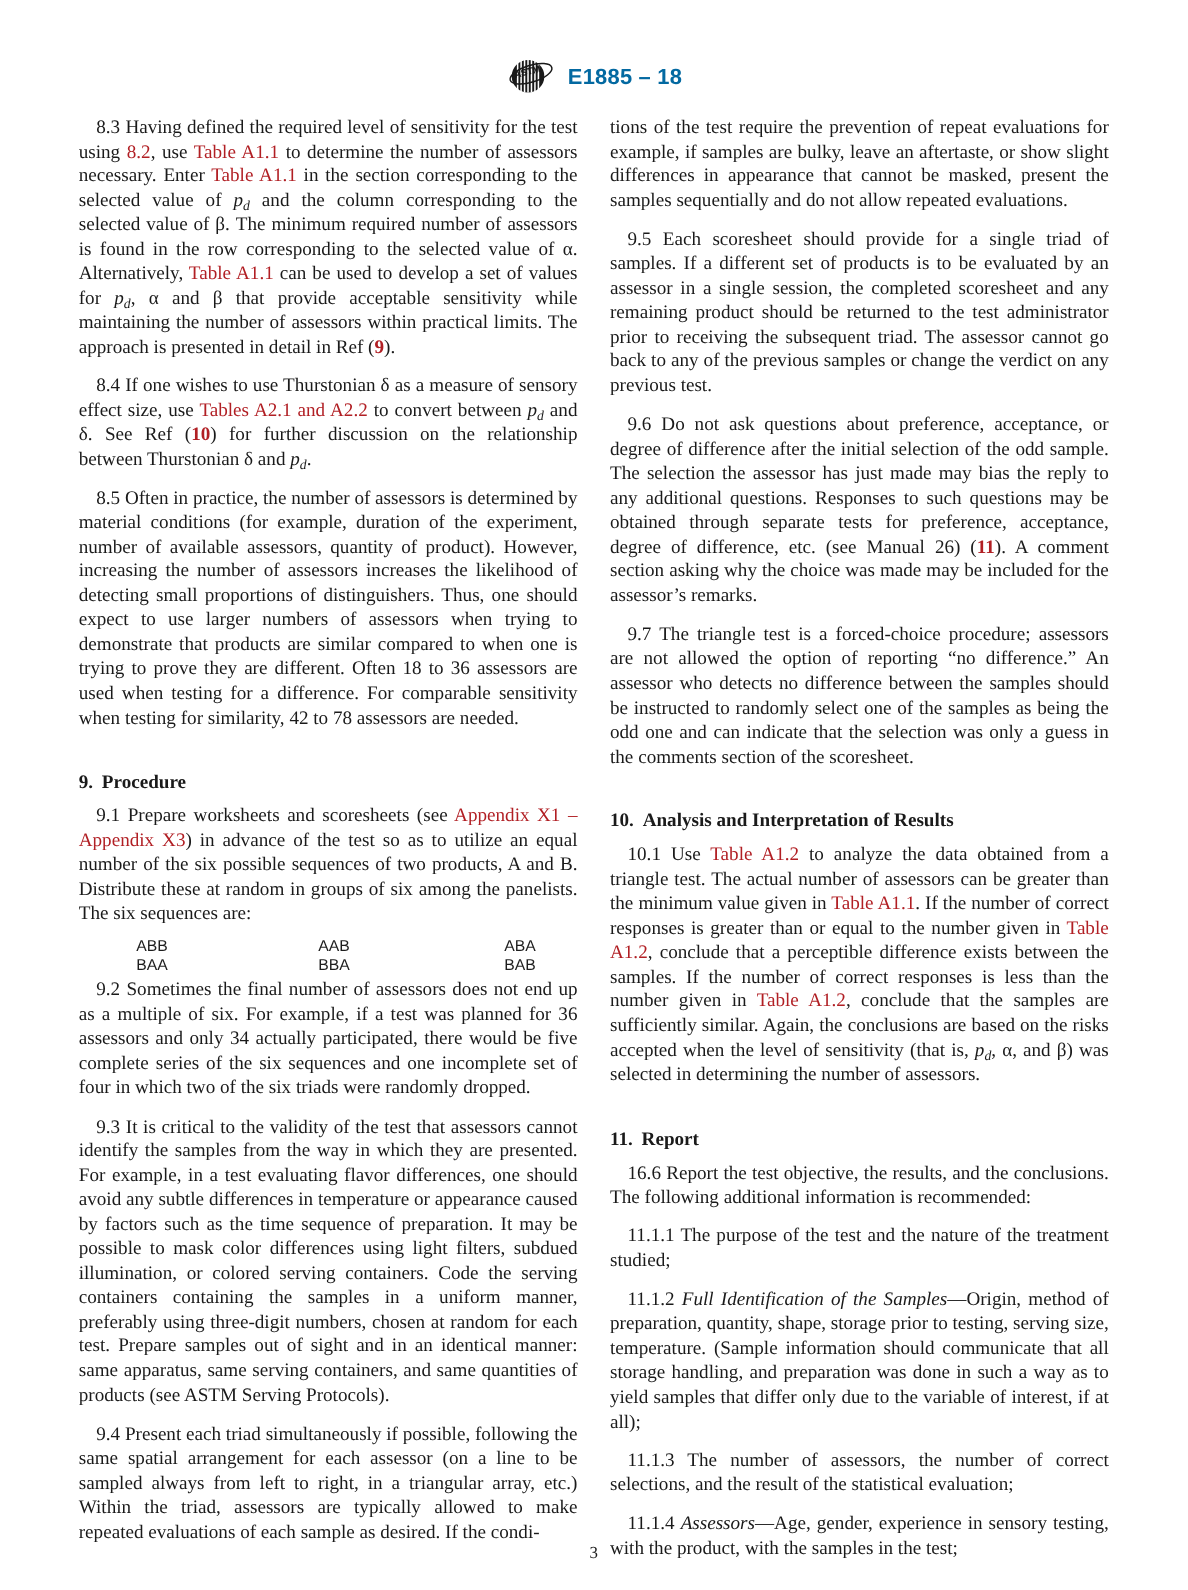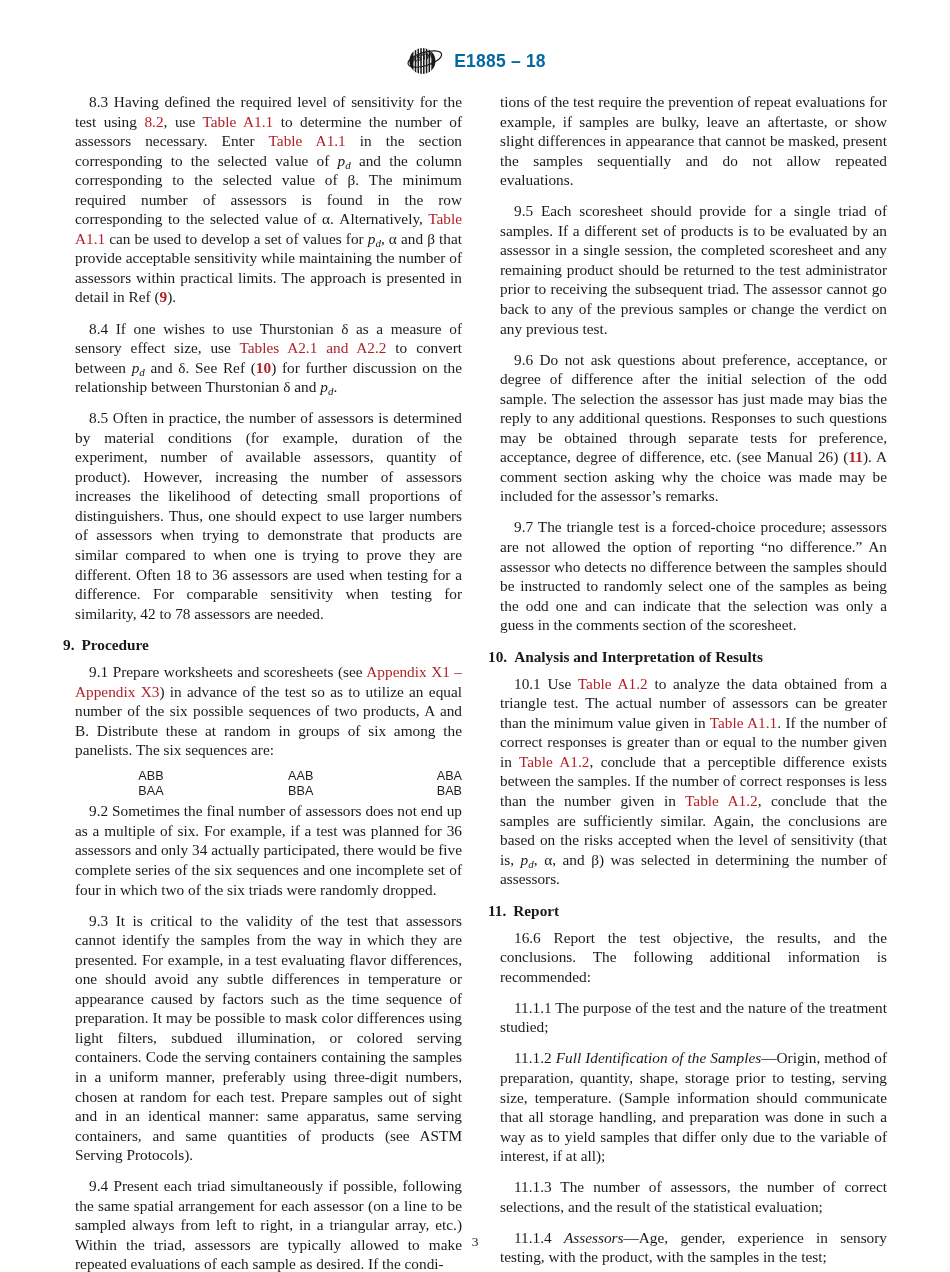--- a/index.html
+++ b/index.html
@@ -55,39 +55,39 @@
     width: 824px;
     display: flex;
     gap: 26px;
   }
   .col {
     width: 399px;
   }
 
   
   p.para {
-    margin: 0 0 0px 12px;
+    margin: 0 0 0px 0;
     font-size: 15.3px;
     line-height: 19.55px;
     text-align: justify;
     text-indent: 14px;
     hyphens: none;
     -webkit-hyphens: none;
   }
   p.para + p.para {
     margin-top: 11.5px;
   }
   p.para.tight {
     margin-top: 1.5px;
   }
   p.para.noindent {
     text-indent: 0;
   }
   h3.section-head {
-    margin: 12px 0 8px 0;
+    margin: 32px 0 8px 0;
     font-size: 15.3px;
     font-weight: bold;
     line-height: 19px;
     text-indent: 0;
     text-align: left;
   }
   h3.section-head .num {
     margin-right: 7px;
   }
   .xref {
@@ -117,21 +117,21 @@
     margin: 9px 0 2px 0;
     width: 100%;
     border-collapse: collapse;
     font-family: "Liberation Sans", "DejaVu Sans", sans-serif;
     font-size: 12.6px;
     line-height: 15.2px;
     color: #1d1d1d;
   }
   .seq-table td {
     padding: 0;
-    text-align: right;
+    text-align: left;
     vertical-align: top;
   }
   .seq-table td.c1 { width: 46px; padding-left: 46px; }
   .seq-table td.c2 { width: 46px; padding-left: 91px; }
   .seq-table td.c3 { width: 46px; padding-left: 90px; margin-top: 44px; }
 
   
   .footer {
     position: absolute;
     bottom: 22px;

